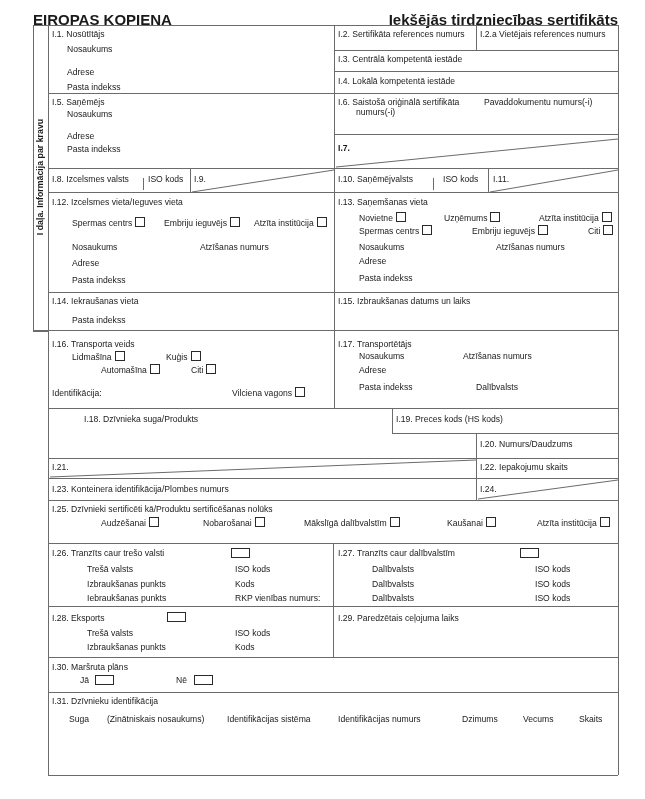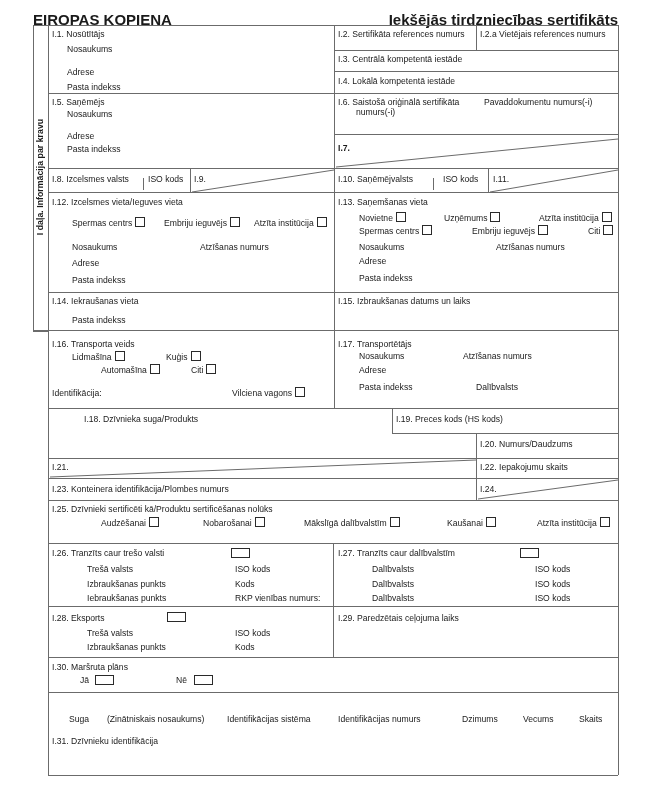--- a/index.html
+++ b/index.html
@@ -183,20 +183,20 @@
 <div class="t" style="left:235px; top:642px;">Kods</div>
 
 <div class="t" style="left:338px; top:613px;">I.29.  Paredzētais ceļojuma laiks</div>
 
 <div class="t" style="left:52px; top:662px;">I.30.  Maršruta plāns</div>
 <div class="t" style="left:80px; top:675px;">Jā</div>
 <div class="rb" style="left:95px; top:675px;"></div>
 <div class="t" style="left:176px; top:675px;">Nē</div>
 <div class="rb" style="left:194px; top:675px;"></div>
 
-<div class="t" style="left:52px; top:736px;">I.31.  Dzīvnieku identifikācija</div>
+<div class="t" style="left:52px; top:696px;">I.31.  Dzīvnieku identifikācija</div>
 <div class="t" style="left:69px; top:714px;">Suga</div>
 <div class="t" style="left:107px; top:714px;">(Zinātniskais nosaukums)</div>
 <div class="t" style="left:227px; top:714px;">Identifikācijas sistēma</div>
 <div class="t" style="left:338px; top:714px;">Identifikācijas numurs</div>
 <div class="t" style="left:462px; top:714px;">Dzimums</div>
 <div class="t" style="left:523px; top:714px;">Vecums</div>
 <div class="t" style="left:579px; top:714px;">Skaits</div>
 
 </body></html>

